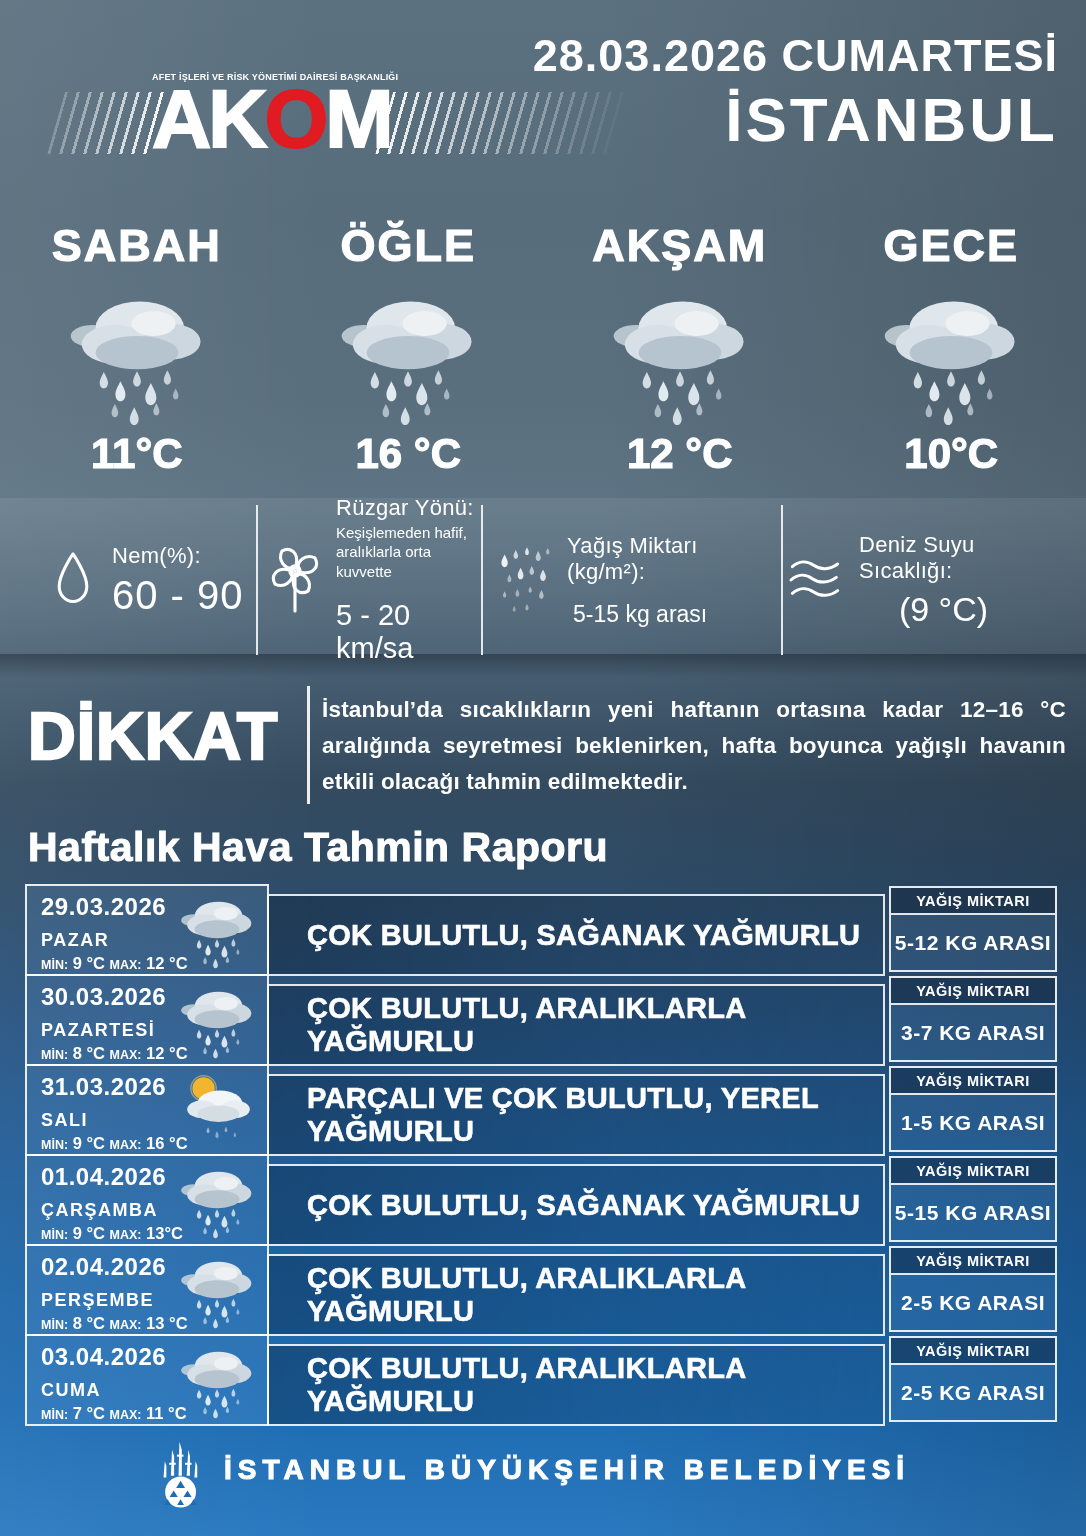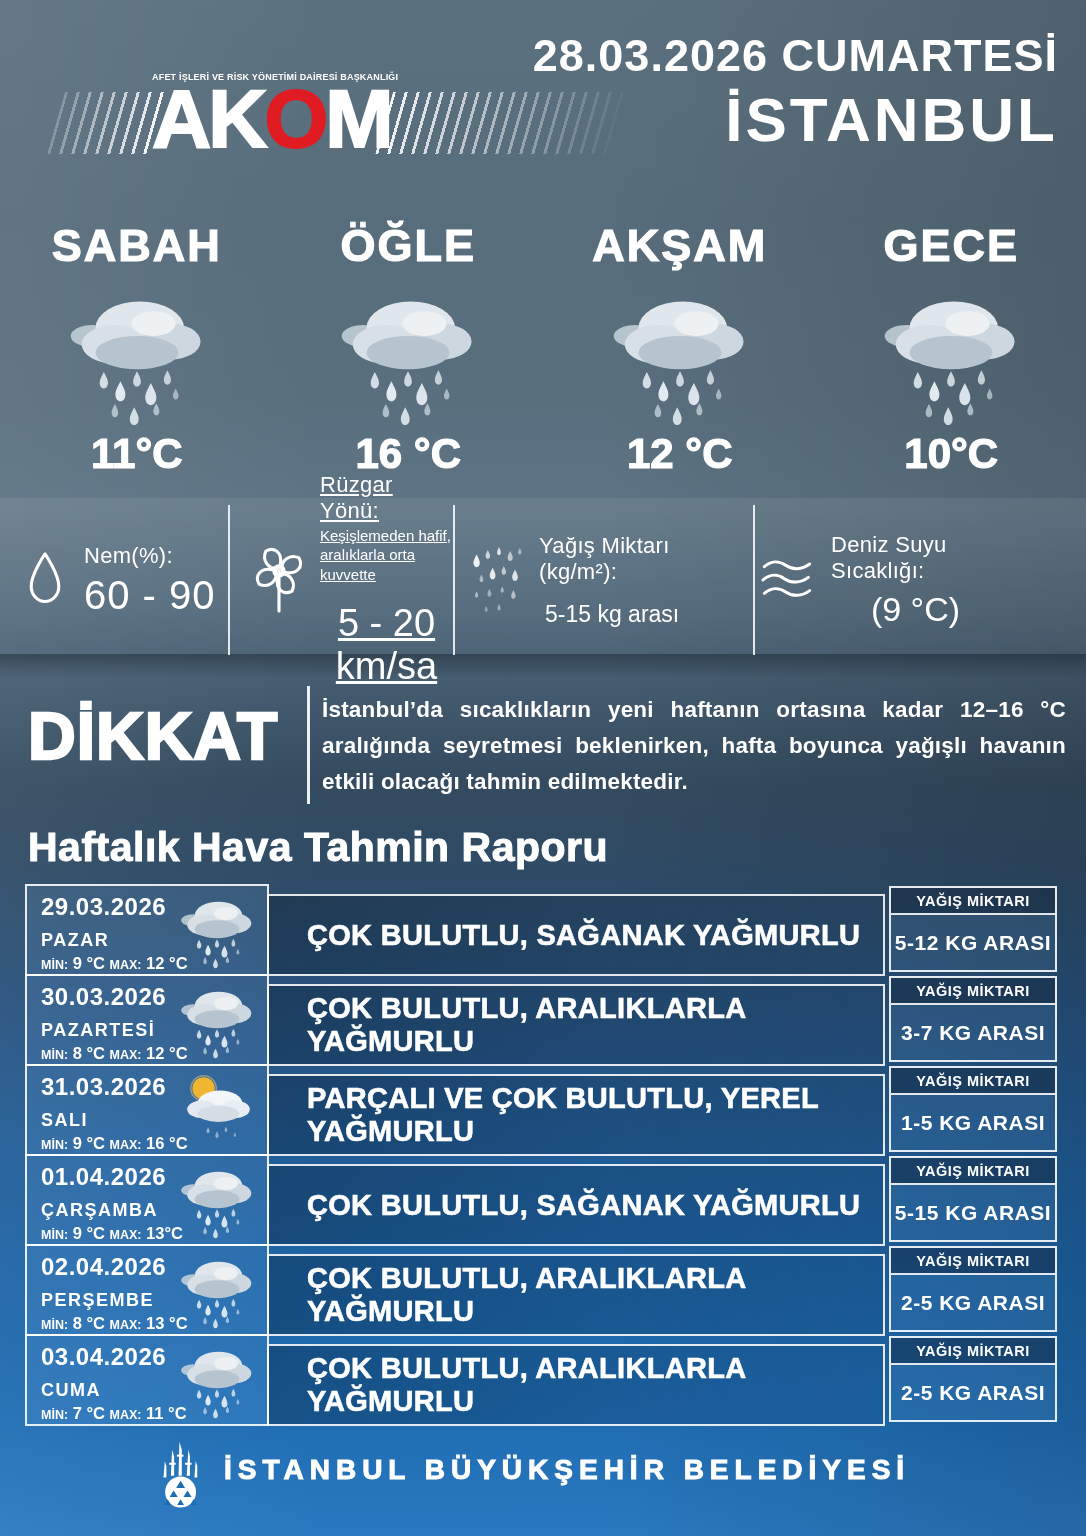--- a/index.html
+++ b/index.html
@@ -39,30 +39,30 @@
   .periods{position:absolute;top:220px;left:1px;width:100%;display:flex;}
   .period{flex:1;display:flex;flex-direction:column;align-items:center;}
   .period-label{font-size:45px;font-weight:700;letter-spacing:2px;-webkit-text-stroke:1.2px #fff;}
   .period-icon{width:182px;height:152px;margin-top:6px;}
   .period-temp{font-size:42px;font-weight:700;margin-top:0;-webkit-text-stroke:1.2px #fff;}
 
   
   .conditions{position:absolute;top:505px;left:0;width:1086px;height:150px;display:flex;}
   .cond{display:flex;align-items:center;box-sizing:border-box;}
   .cond + .cond{border-left:2px solid rgba(255,255,255,.85);}
-  .cond-1{width:228px;padding-left:22px;}
-  .cond-2{width:225px;padding-left:18px;text-decoration:underline;}
+  .cond-1{width:228px;padding-left:22px;margin-left:28px;}
+  .cond-2{width:225px;padding-left:6px;}
   .cond-3{width:300px;padding-left:12px;}
   .cond-4{width:247px;padding-left:4px;}
   .cond-icon{flex:none;}
   .cond-stack{margin-left:16px;}
   .cond-label{font-size:22px;letter-spacing:.3px;}
   .cond-desc{font-size:15px;line-height:1.3;margin-top:2px;}
   .cond-value-xl{font-size:40px;margin-top:4px;letter-spacing:1px;}
-  .cond-value-lg{font-size:38px;margin-top:18px;text-align:center;}
+  .cond-value-lg{font-size:29px;margin-top:18px;}
   .cond-value-md{font-size:23px;margin-top:16px;padding-left:6px;}
   .cond-value-c{font-size:34px;margin-top:6px;text-align:center;}
 
   
   .alert-title{position:absolute;left:28px;top:698px;font-size:66px;font-weight:700;
     -webkit-text-stroke:2.5px #fff;letter-spacing:1px;}
   .alert-bar{position:absolute;left:307px;top:686px;width:3px;height:118px;background:rgba(255,255,255,.9);}
   .alert-text{position:absolute;left:322px;top:692px;width:744px;font-size:22.5px;
     font-weight:700;line-height:1.6;text-align:justify;letter-spacing:.2px;}
 

